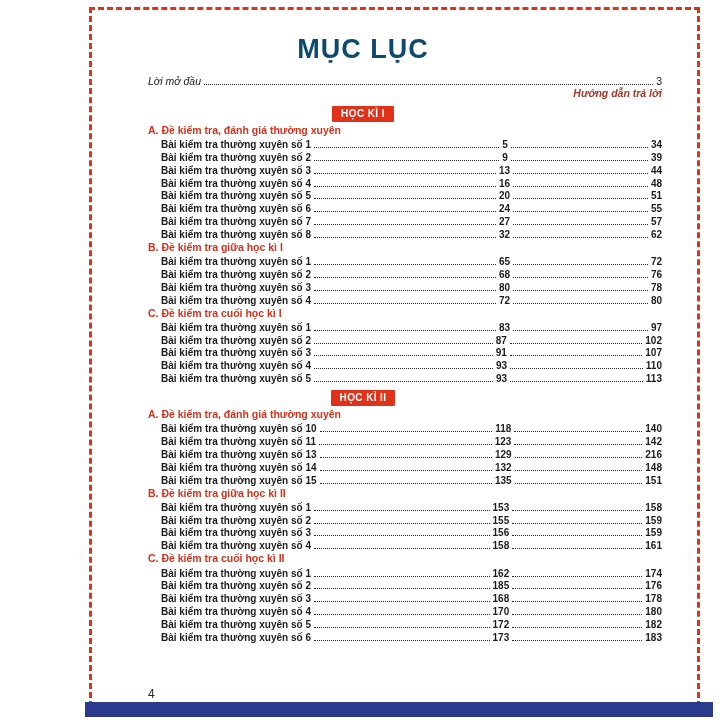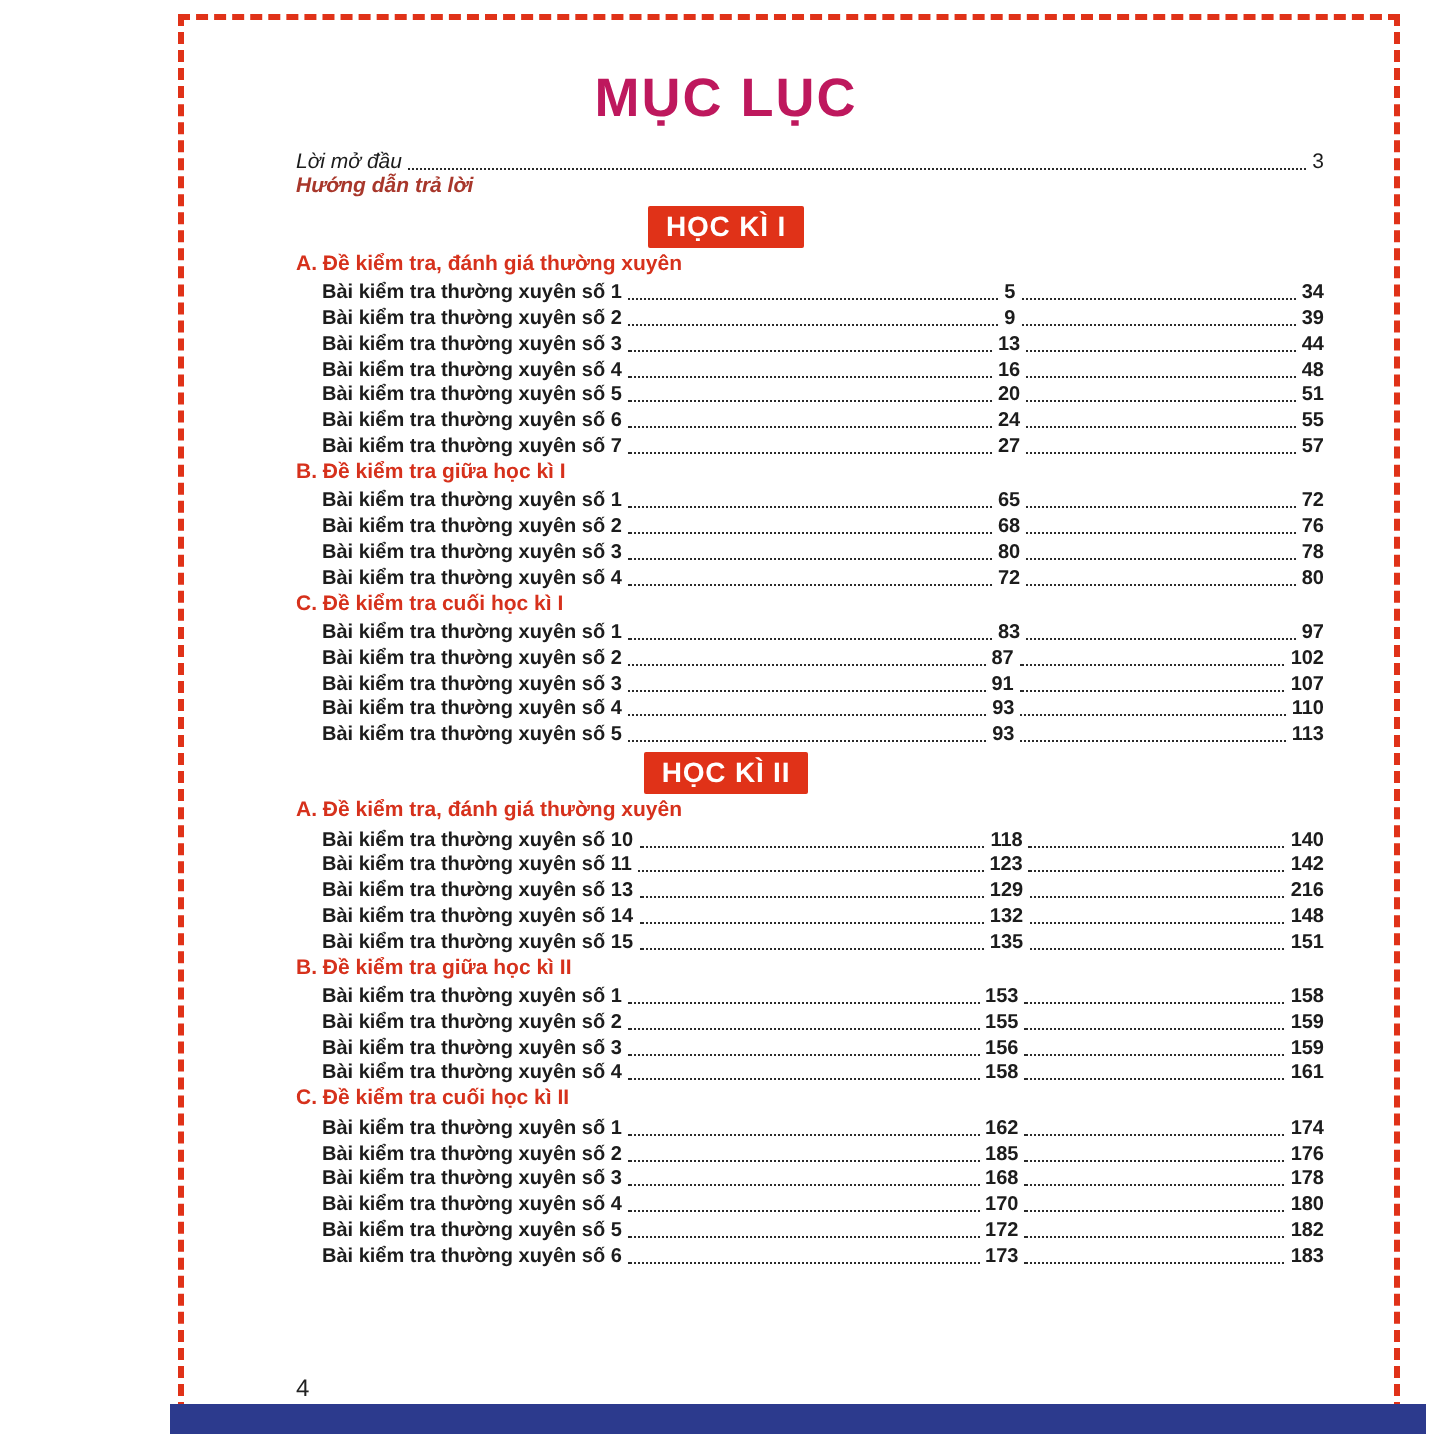--- a/index.html
+++ b/index.html
@@ -23,48 +23,48 @@
     pointer-events:none;
   }
   .bottom-bar{
     position:absolute;left:85px;right:14px;bottom:10px;height:15px;
     background:var(--blue);
   }
   .content{
     position:absolute;top:34px;left:148px;right:65px;
   }
   .doc-title{
-    font-size:27px;font-weight:bold;letter-spacing:1px;color:#be185d;
+    font-size:27px;font-weight:bold;letter-spacing:1px;color:#0c4a6e;
     margin:0 0 9px;line-height:30px;text-align:center;
     position:relative;left:-42px;
   }
   .row{
     display:flex;align-items:flex-end;height:12.8px;font-size:10px;
     white-space:nowrap;
   }
   .intro-row{height:13.5px;font-size:10.5px;}
   .intro-title{font-style:italic;}
   .dots{
     flex:1;border-bottom:1.6px dotted #2a2a2a;margin:0 3px 2px;
     min-width:8px;
   }
   .item-row{padding-left:13px;font-weight:bold;}
   .item-row .dots-a{flex:1.35;}
   .item-row .dots-b{flex:1;}
   .num{white-space:nowrap;}
   .answer-guide{
-    font-weight:bold;font-style:italic;color:var(--darkred);
+    text-align:right;font-weight:bold;font-style:italic;color:var(--darkred);
     font-size:10.5px;height:13.5px;line-height:13px;margin-bottom:2px;
   }
   .badge-row{
     text-align:center;margin:3px 0 2px;position:relative;left:-42px;
   }
   .badge{
     display:inline-block;background:var(--red);color:#fff;font-weight:bold;
-    font-size:14px;padding:2px 9px 3px;letter-spacing:.4px;border-radius:1px;
+    font-size:10px;padding:2px 9px 3px;letter-spacing:.4px;border-radius:1px;
   }
   .section-header{
     font-size:10.5px;font-weight:bold;color:var(--header-red);
     height:13.5px;line-height:13.5px;margin-top:1px;white-space:nowrap;
   }
   .page-number{
     position:absolute;left:148px;bottom:26px;font-size:12px;color:#222;
   }
 </style>
 </head>
@@ -130,20 +130,27 @@
           <span class="dots dots-b"></span>
           <span class="num">55</span>
         </div>
         <div class="row item-row">
           <span class="row-title">Bài kiểm tra thường xuyên số 7</span>
           <span class="dots dots-a"></span>
           <span class="num">27</span>
           <span class="dots dots-b"></span>
           <span class="num">57</span>
         </div>
+        <div class="row item-row">
+          <span class="row-title">Bài kiểm tra thường xuyên số 8</span>
+          <span class="dots dots-a"></span>
+          <span class="num">32</span>
+          <span class="dots dots-b"></span>
+          <span class="num">62</span>
+        </div>
         <div class="section-header">B. Đề kiểm tra giữa học kì I</div>
         <div class="row item-row">
           <span class="row-title">Bài kiểm tra thường xuyên số 1</span>
           <span class="dots dots-a"></span>
           <span class="num">65</span>
           <span class="dots dots-b"></span>
           <span class="num">72</span>
         </div>
         <div class="row item-row">
           <span class="row-title">Bài kiểm tra thường xuyên số 2</span>

